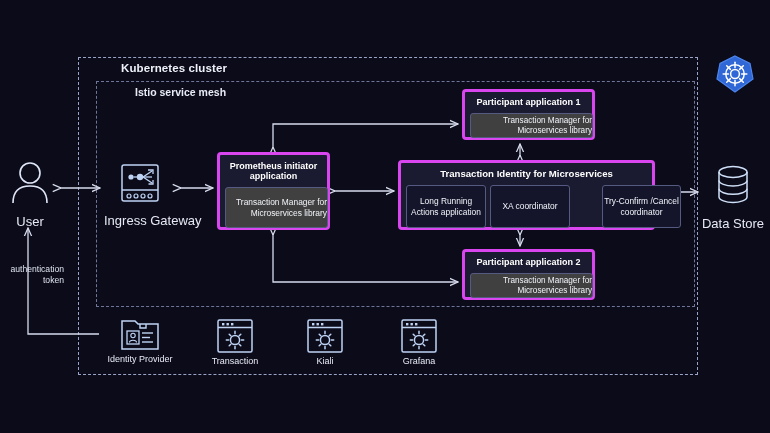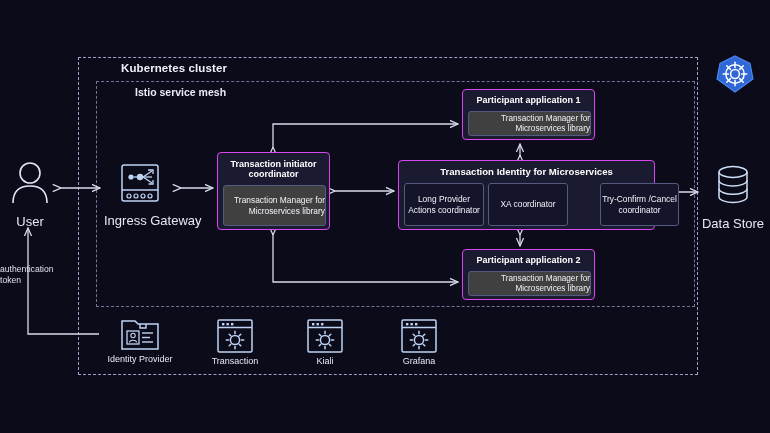--- a/index.html
+++ b/index.html
@@ -36,21 +36,21 @@
     padding-left: 31px;
   }
   .k8s-label { left: 90px; top: 62px; font-size: 11.5px; letter-spacing: .1px; }
   .istio-label { left: 104px; top: 86px; font-size: 10.5px; color: #e8ebf5; }
 
   
   .box {
     position: absolute;
     box-sizing: border-box;
     background: #1a1a30;
-    border: 1px solid #d946ef;
+    border: 3px solid #d946ef;
     border-radius: 4px;
   }
   .box-title {
     position: absolute;
     left: 0; right: 0;
     text-align: center;
     font-weight: bold;
     color: #ffffff;
     line-height: 1.15;
   }
@@ -129,21 +129,21 @@
   #tool-prometheus { left: 198px; }
   #tool-kiali { left: 288px; }
   #tool-grafana { left: 382px; }
   .tool .caption { margin-top: 2px; font-size: 9px; }
 
   
   #auth-token-label {
     position: absolute;
     left: 0px; top: 264px;
     width: 64px;
-    text-align: left;
+    text-align: right;
     font-size: 8.6px;
     line-height: 1.25;
     color: #dfe3f0;
   }
 
   
   #k8s-logo { position: absolute; left: 715px; top: 54px; }
 
   
   #connectors {
@@ -251,27 +251,27 @@
         <ellipse cx="23" cy="8" rx="14" ry="5.4"></ellipse>
         <path d="M 9 8 L 9 33 C 9 36 16 38.5 23 38.5 C 30 38.5 37 36 37 33 L 37 8"></path>
         <path d="M 9 16.5 C 9 19.5 16 22 23 22 C 30 22 37 19.5 37 16.5"></path>
         <path d="M 9 24.8 C 9 27.8 16 30.3 23 30.3 C 30 30.3 37 27.8 37 24.8"></path>
       </g>
     </svg>
     <div class="caption">Data Store</div>
   </div>
 
   <div class="box" id="initiator-app">
-    <div class="box-title">Transaction initiator coordinator</div>
+    <div class="box-title">Prometheus initiator application</div>
     <div class="inner-box" id="initiator-inner">Transaction Manager for Microservices library</div>
   </div>
 
   <div class="box" id="tm-box">
     <div class="box-title">Transaction Identity for Microservices</div>
-    <div class="coord" id="coord-lra">Long Provider Actions coordinator</div>
+    <div class="coord" id="coord-lra">Long Running Actions application</div>
     <div class="coord" id="coord-xa">XA coordinator</div>
     <div class="coord" id="coord-tcc">Try-Confirm /Cancel coordinator</div>
   </div>
 
   <div class="box participant" id="participant-1">
     <div class="box-title">Participant application 1</div>
     <div class="inner-box">Transaction Manager for Microservices library</div>
   </div>
 
   <div class="box participant" id="participant-2">

